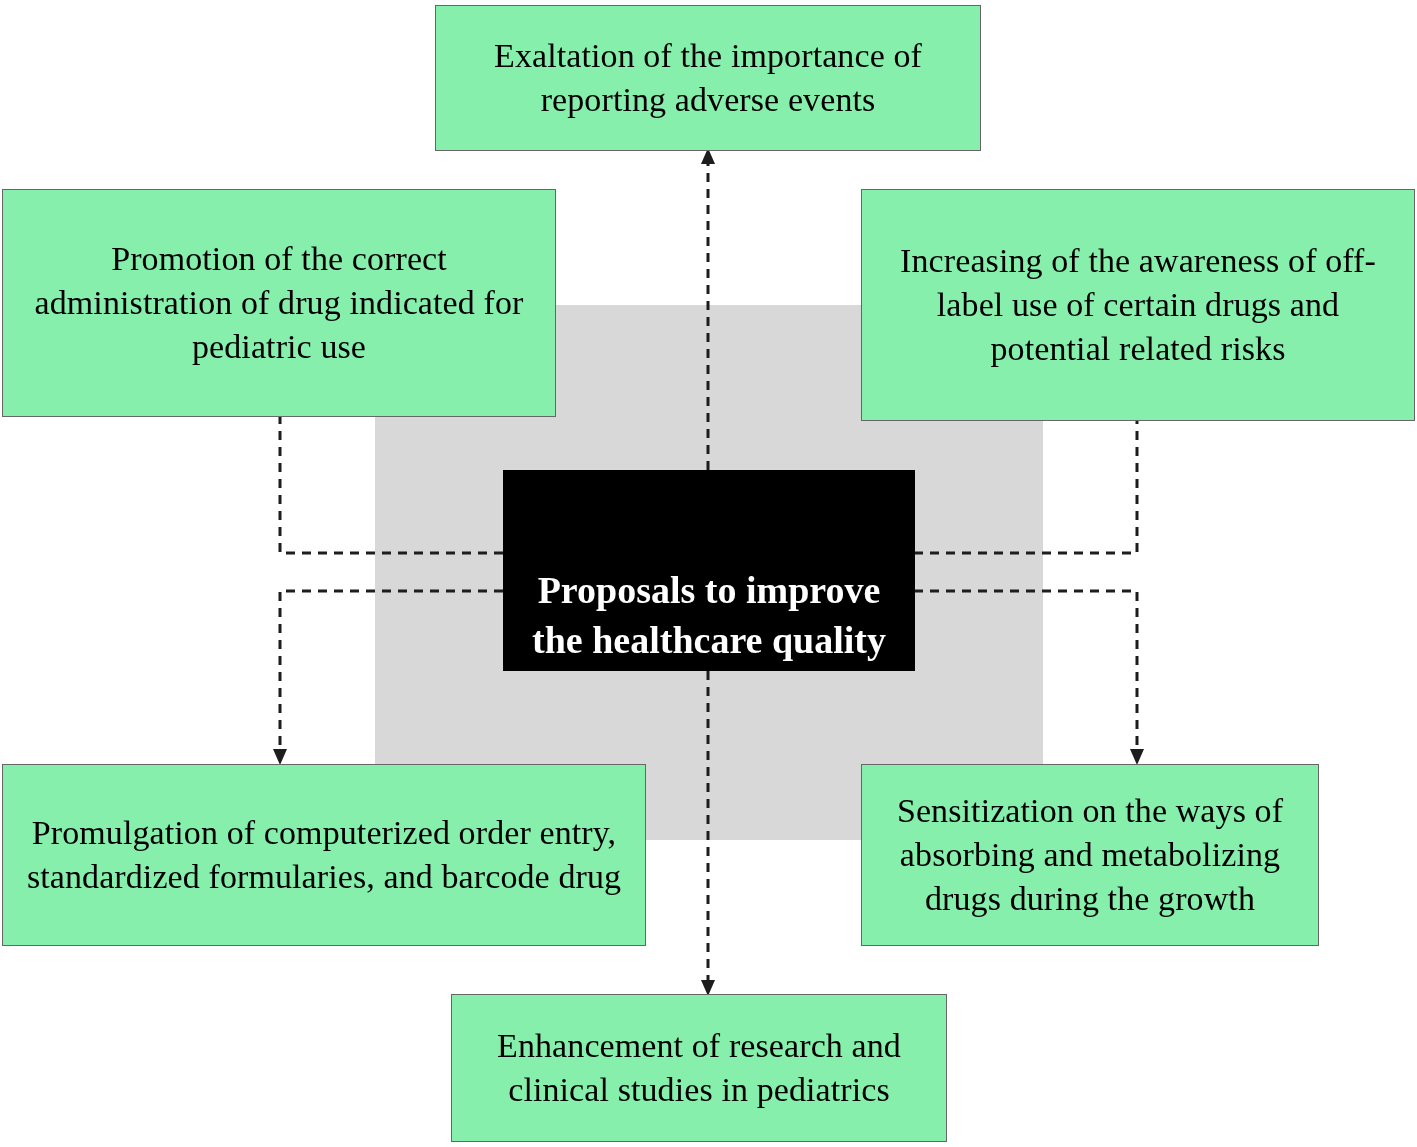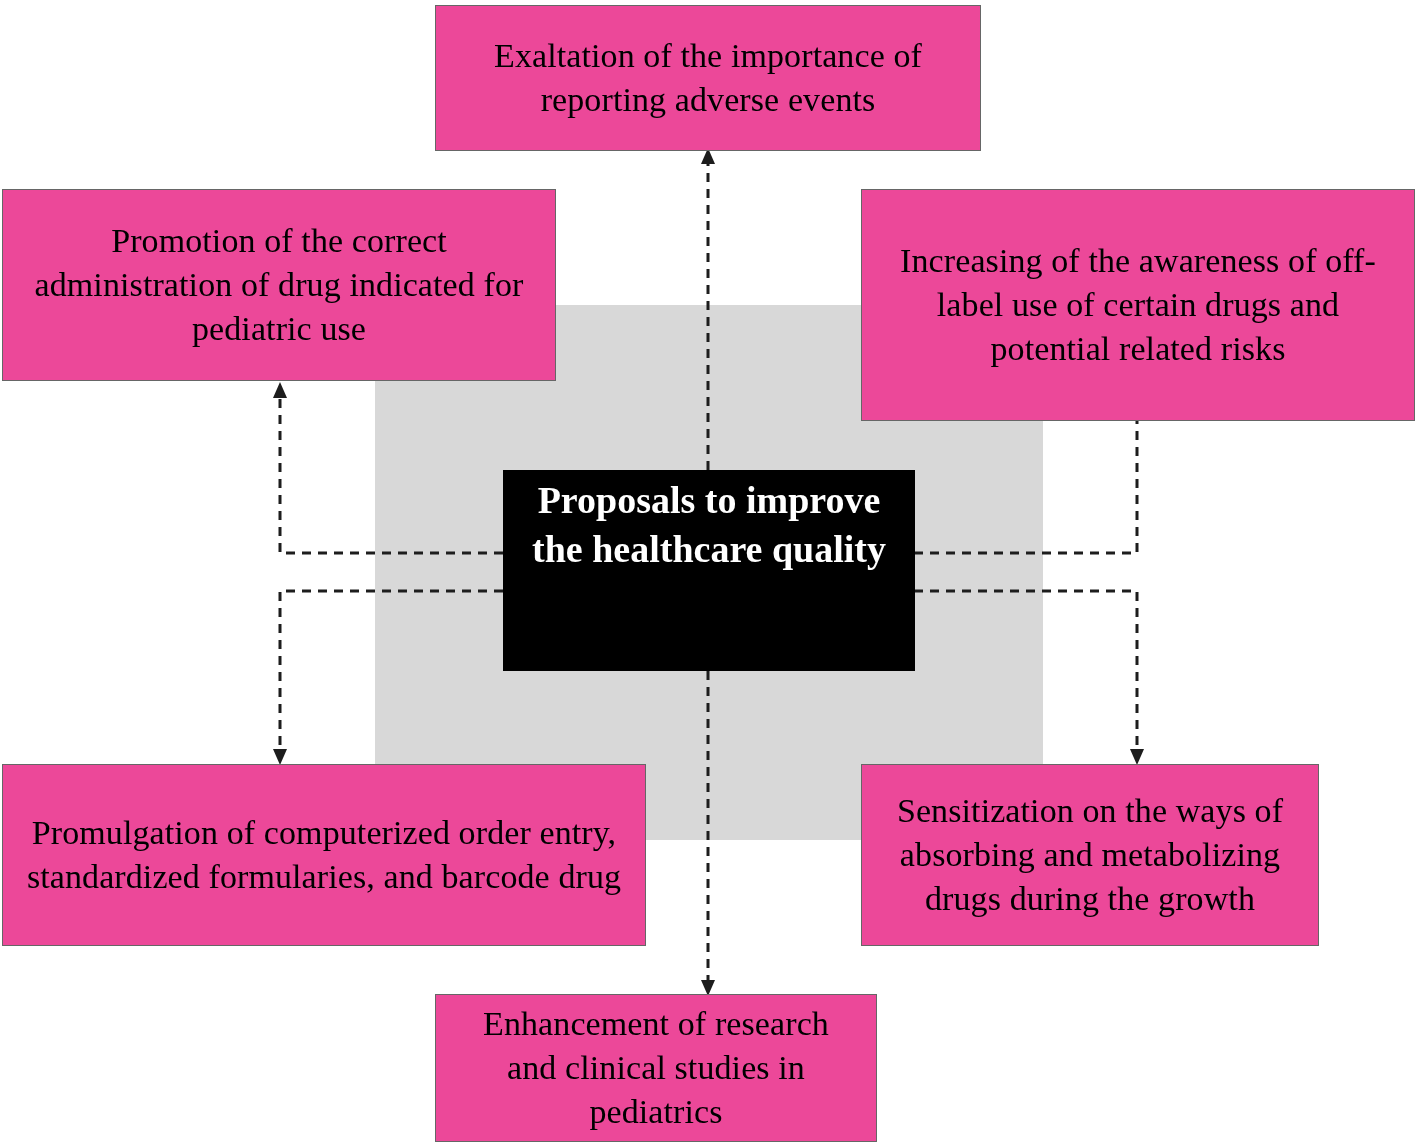--- a/index.html
+++ b/index.html
@@ -42,54 +42,54 @@
     stroke-dasharray: 9 7;
   }
   .arrowfill {
     fill: #1d1d1d;
     stroke: none;
   }
   
   .node {
     position: absolute;
     box-sizing: border-box;
-    background: #ec4899;
+    background: #86efac;
     border: 1.6px solid #666666;
     display: flex;
     align-items: center;
     justify-content: center;
     text-align: center;
     color: #000000;
     font-size: 34px;
     line-height: 1.30;
     padding: 8px 22px;
     letter-spacing: 0.1px;
   }
   .node span {
     display: block;
     width: 100%;
   }
   
   #node-top        { left: 435px;  top: 5px;    width: 546px; height: 146px; }
-  #node-top-left   { left: 2px;    top: 189px;  width: 554px; height: 192px; }
+  #node-top-left   { left: 2px;    top: 189px;  width: 554px; height: 228px; }
   #node-top-right  { left: 861px;  top: 189px;  width: 554px; height: 232px; }
   #node-bot-left   { left: 2px;    top: 764px;  width: 644px; height: 182px; }
   #node-bot-right  { left: 861px;  top: 764px;  width: 458px; height: 182px; }
-  #node-bottom     { left: 435px;  top: 994px;  width: 442px; height: 148px; }
+  #node-bottom     { left: 451px;  top: 994px;  width: 496px; height: 148px; }
 
   
   #hub {
     position: absolute;
     left: 503px;
     top: 470px;
     width: 412px;
     height: 201px;
     background: #000000;
     display: flex;
-    align-items: flex-start;
+    align-items: flex-end;
     justify-content: center;
     text-align: center;
     color: #ffffff;
     font-weight: bold;
     font-size: 38px;
     line-height: 1.30;
     padding: 6px 26px;
     box-sizing: border-box;
   }
   #hub span { display: block; width: 100%; }

